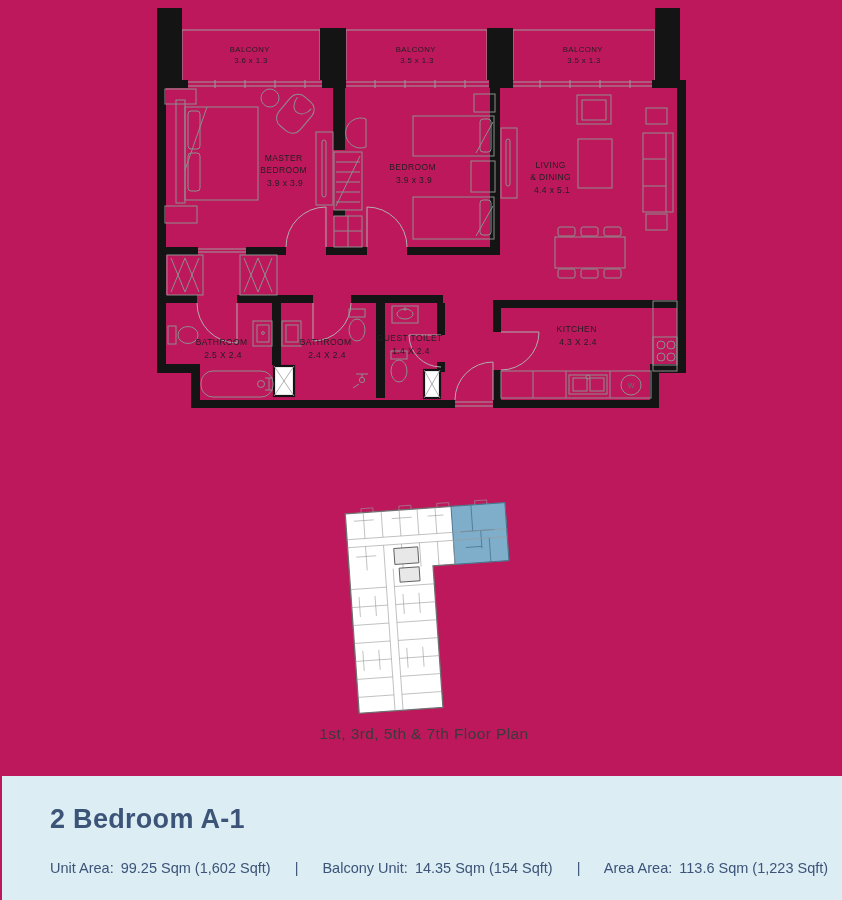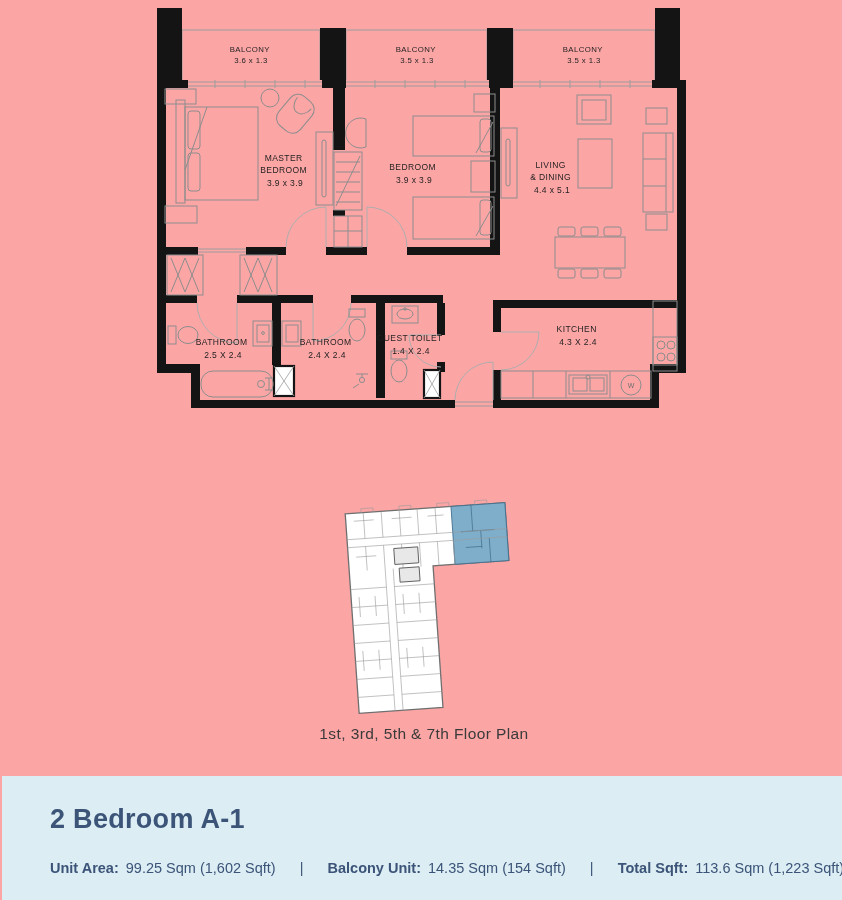--- a/index.html
+++ b/index.html
@@ -1,16 +1,16 @@
 <!DOCTYPE html>
 <html style="--footer-bg: #DCEDF4; --navy: #3B5478; --highlight: #7FAECB; --wall: #141414; --furn: #8D8D8D; --label: #1F1F1F;"><head>
 <meta charset="utf-8">
 <style>
   html,body{margin:0;padding:0;background:#fff;}
-  .page{width:842px;height:900px;position:relative;background:#fca5a5;overflow:hidden;
+  .page{width:842px;height:900px;position:relative;background:#be185d;overflow:hidden;
         font-family:"Liberation Sans",sans-serif;}
   svg{display:block;}
   
   .wall{fill:var(--wall,#141414);stroke:none;}
   .thin{stroke:#9c9c9c;stroke-width:1;fill:none;}
   .furnN{stroke:var(--furn,#8d8d8d);stroke-width:1;fill:none;}
   .door{stroke:#aeaeae;stroke-width:1;fill:none;}
   .duct{stroke:#141414;stroke-width:2.2;fill:#fff;}
   .ductx{stroke:#9c9c9c;stroke-width:0.8;fill:none;}
   .rlabel{font-family:"Liberation Sans",sans-serif;font-size:8.5px;letter-spacing:0.4px;
@@ -26,21 +26,21 @@
   .kp-unitline{stroke:#2f5a77;stroke-width:0.55;fill:none;}
   .caption{font-family:"Liberation Sans",sans-serif;font-size:15.5px;letter-spacing:0.4px;
            fill:#3a3a3a;text-anchor:middle;}
   
   .footer{position:absolute;left:2px;top:776px;width:842px;height:124px;
           background:var(--footer-bg,#DCEDF4);box-sizing:border-box;padding:28px 0 0 48px;
           color:var(--navy,#3B5478);}
   .footer h1{margin:0 0 25px 0;font-size:27px;font-weight:bold;letter-spacing:0.3px;
              color:var(--navy,#3B5478);}
   .areas{font-size:14.5px;white-space:nowrap;}
-  .al{font-weight:bold;margin-right:7px;}
+  .al{font-weight:normal;margin-right:7px;}
   .av{font-weight:normal;}
   .sep{display:inline-block;margin:0 20px;font-weight:normal;}
 </style>
 </head>
 <body>
 
 <div class="page">
 
 <svg width="842" height="776" viewBox="0 0 842 776">
 
@@ -300,17 +300,17 @@
   <text class="caption" x="424" y="739">1st, 3rd, 5th &amp; 7th Floor Plan</text>
 </svg>
 
   <div class="footer">
     <h1>2 Bedroom A-1</h1>
     <div class="areas">
       <span class="al">Unit Area:</span><span class="av">99.25 Sqm (1,602 Sqft)</span>
       <span class="sep">|</span>
       <span class="al">Balcony Unit:</span><span class="av">14.35 Sqm (154 Sqft)</span>
       <span class="sep">|</span>
-      <span class="al">Total Sqft:</span><span class="av">113.6 Sqm (1,223 Sqft)</span>
+      <span class="al">Area Area:</span><span class="av">113.6 Sqm (1,223 Sqft)</span>
     </div>
   </div>
 
 </div>
 
 </body></html>

